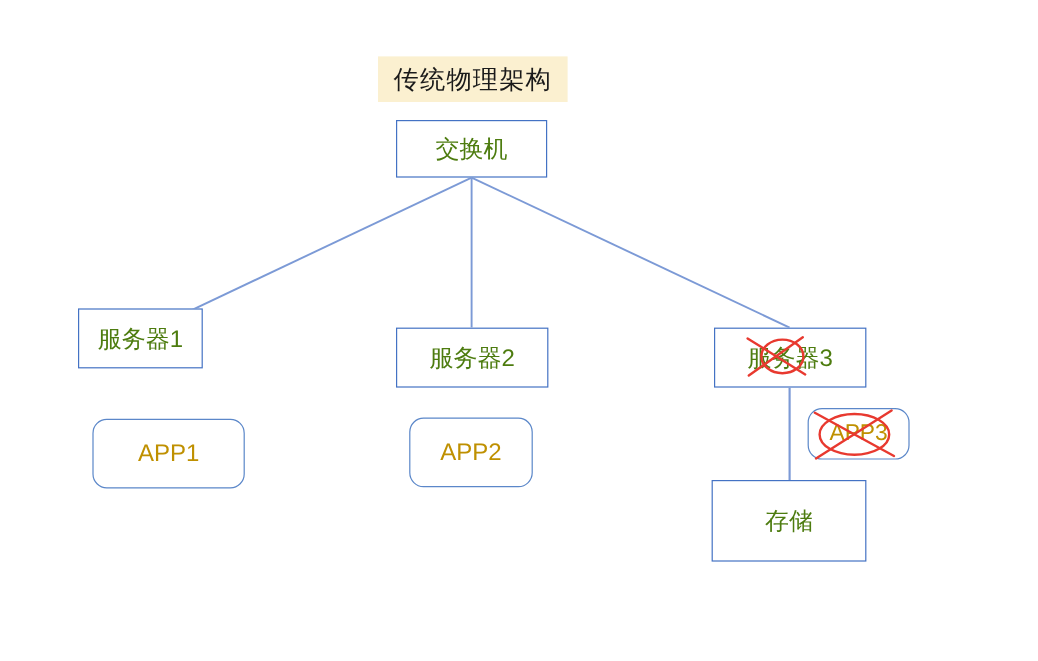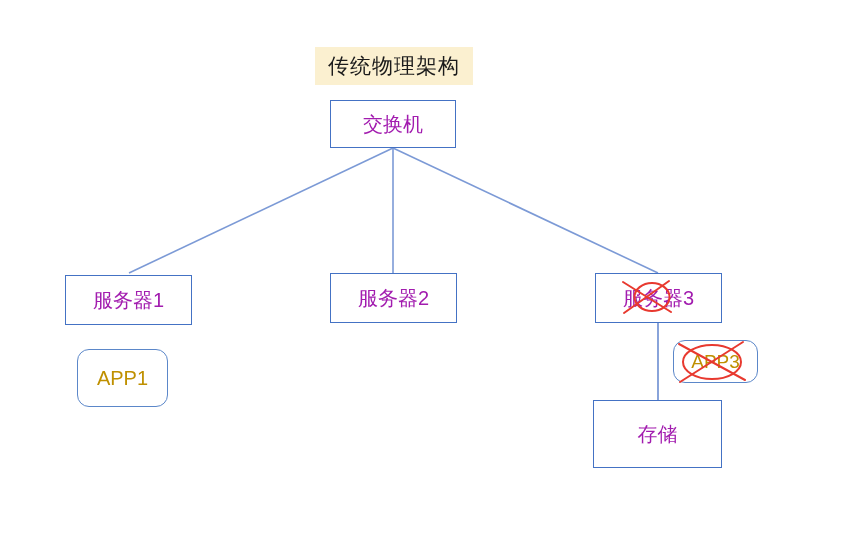--- a/index.html
+++ b/index.html
@@ -31,37 +31,37 @@
     letter-spacing: 1px;
     display: flex;
     align-items: center;
     justify-content: center;
     margin-top: 30px;
   }
   .node {
     position: absolute;
     background: #ffffff;
     border: 1.6px solid #4472C4;
-    color: #a21caf;
+    color: #4d7c0f;
     font-size: 20px;
     display: flex;
     align-items: center;
     justify-content: center;
     box-sizing: border-box;
   }
   .node.rounded {
     border-radius: 12px;
     border-color: #5B87C9;
     color: #BF9000;
   }
   #node-switch  { left: 330px; top: 100px; width: 126px; height: 48px; }
-  #node-server1 { left:  65px; top: 275px; width: 127px; height: 50px; }
+  #node-server1 { left:  65px; top: 257px; width: 104px; height: 50px; }
   #node-server2 { left: 330px; top: 273px; width: 127px; height: 50px; }
   #node-server3 { left: 595px; top: 273px; width: 127px; height: 50px; text-align: right; }
-  #node-app1    { left:  77px; top: 349px; width: 91px; height: 58px; }
+  #node-app1    { left:  77px; top: 349px; width: 127px; height: 58px; }
   #node-app2    { left: 341px; top: 348px; width: 103px; height: 58px; }
   #node-app3    { left: 673px; top: 340px; width:  85px; height: 43px; font-size: 19px; }
   #node-storage { left: 593px; top: 400px; width: 129px; height: 68px; }
   .mark-layer {
     position: absolute;
     left: 0; top: 0;
     width: 865px; height: 551px;
     pointer-events: none;
   }
 </style>
@@ -82,20 +82,21 @@
   <div class="node" id="node-switch">交换机</div>
 
   <div class="node" id="node-server1">服务器1</div>
 
   <div class="node" id="node-server2">服务器2</div>
 
   <div class="node" id="node-server3">服务器3</div>
 
   <div class="node rounded" id="node-app1">APP1</div>
 
+  <div class="node rounded" id="node-app2">APP2</div>
 
   <div class="node rounded" id="node-app3">APP3</div>
 
   <div class="node" id="node-storage">存储</div>
 
   <svg class="mark-layer" viewBox="0 0 865 551" xmlns="http://www.w3.org/2000/svg">
     <g stroke="#E8392F" stroke-width="2" fill="none" stroke-linecap="round">
       <ellipse cx="652" cy="297" rx="17.5" ry="14"></ellipse>
       <line x1="623" y1="282" x2="671" y2="312"></line>
       <line x1="669" y1="281" x2="624" y2="313"></line>

